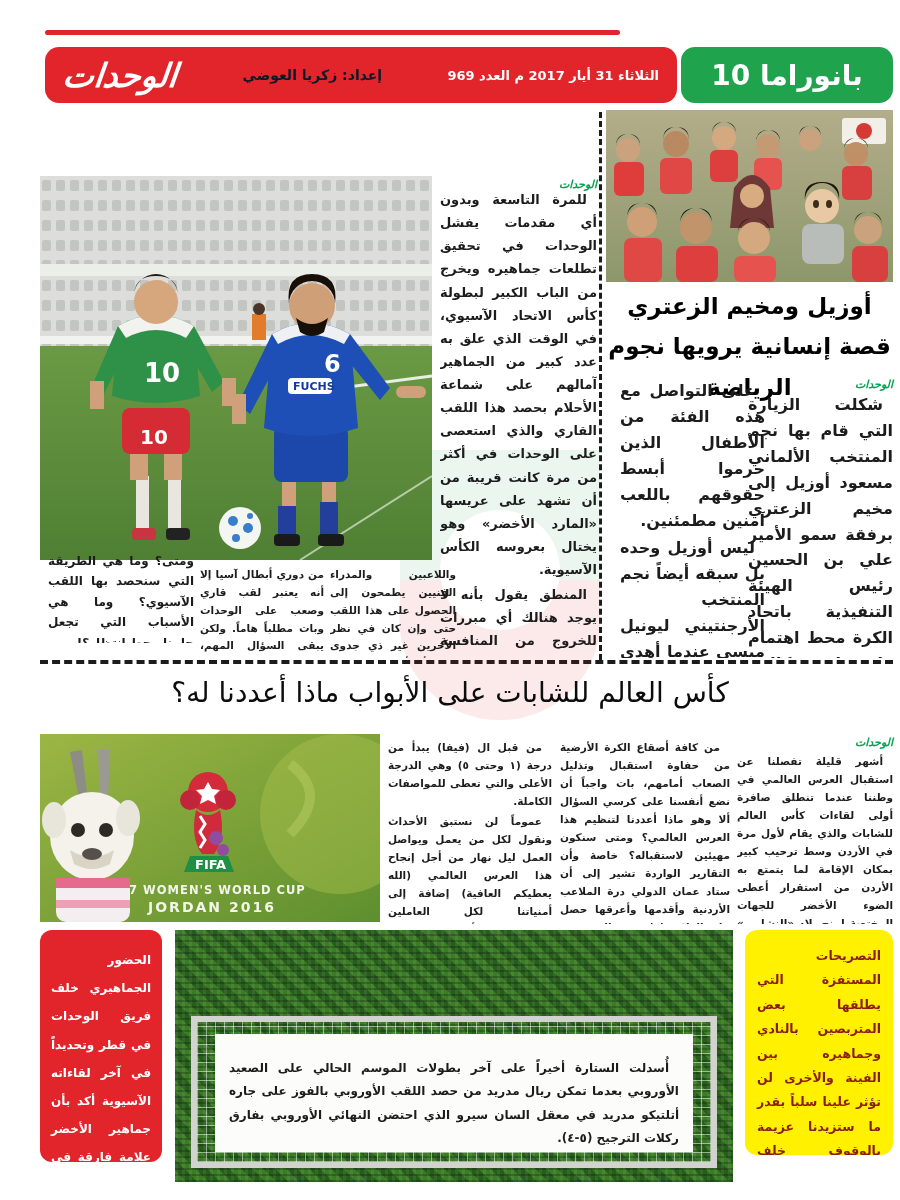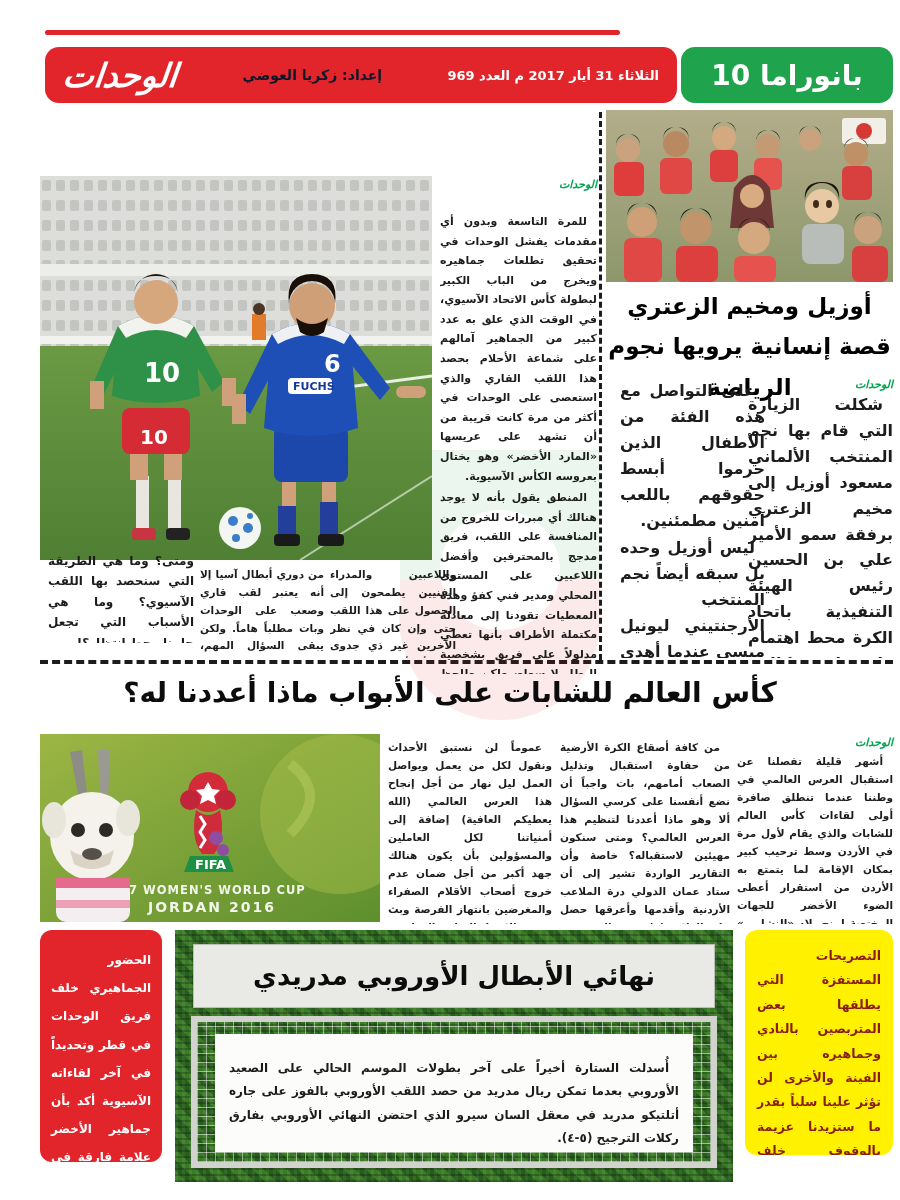--- a/index.html
+++ b/index.html
@@ -15,28 +15,28 @@
   .masthead-credit{color:#0f172a;font-weight:bold;font-size:14px;}
   .masthead-date{color:#fff;font-size:13px;font-weight:bold;}
   .section-badge{left:681px;top:47px;width:212px;height:56px;background:#1fa34c;border-radius:14px;
                  display:flex;align-items:center;justify-content:center;color:#fff;font-weight:bold;font-size:28px;}
 
   
   .h1{left:175px;top:116px;width:422px;height:50px;font-size:24px;font-weight:bold;color:#0c0c0c;
       direction:rtl;text-align:center;line-height:1.1;}
   .h2{left:606px;top:286px;width:287px;font-size:23px;font-weight:bold;color:#000000;direction:rtl;
       text-align:center;line-height:1.75;}
-  .h3{left:120px;top:676px;width:660px;font-size:28px;font-weight:bold;color:#0c0c0c;direction:rtl;text-align:center;}
+  .h3{left:120px;top:676px;width:660px;font-size:28px;font-weight:normal;color:#0c0c0c;direction:rtl;text-align:center;}
 
   .byline{color:#00a550;font-weight:bold;font-style:italic;font-size:11px;direction:rtl;text-align:right;}
 
   
   .col{direction:rtl;text-align:justify;font-weight:bold;color:#1c1c1c;overflow:hidden;}
   .col p{margin:0 0 2px 0;text-indent:10px;}
-  .c-main{left:440px;top:212px;width:157px;height:462px;font-size:11px;line-height:1.78;}
+  .c-main{left:440px;top:188px;width:157px;height:462px;font-size:13px;line-height:1.78;}
   .c-oz1{left:748px;top:392px;width:145px;height:266px;font-size:16px;line-height:1.62;}
   .c-oz2{left:620px;top:378px;width:145px;height:280px;font-size:16px;line-height:1.62;}
   .c-b1{left:330px;top:566px;width:126px;height:92px;font-size:10.5px;line-height:1.7;}
   .c-b2{left:200px;top:566px;width:124px;height:92px;font-size:10.5px;line-height:1.7;}
   .c-b3{left:48px;top:551px;width:146px;height:92px;font-size:12px;line-height:1.7;}
   .c-u1{left:737px;top:752px;width:156px;height:172px;font-size:10.5px;line-height:1.72;}
   .c-u2{left:560px;top:738px;width:170px;height:186px;font-size:10.5px;line-height:1.72;}
   .c-u3{left:388px;top:738px;width:164px;height:186px;font-size:10.5px;line-height:1.72;}
 
   
@@ -240,20 +240,21 @@
   <div class="abs h3">كأس العالم للشابات على الأبواب ماذا أعددنا له؟</div>
   <div class="abs byline" style="left:844px;top:736px;width:49px;">الوحدات</div>
   <div class="abs col c-u1">
     <p>أشهر قليلة تفصلنا عن استقبال العرس العالمي في وطننا عندما تنطلق صافرة أولى لقاءات كأس العالم للشابات والذي يقام لأول مرة في الأردن وسط ترحيب كبير بمكان الإقامة لما يتمتع به الأردن من استقرار أعطى الضوء الأخضر للجهات المختصة لمنح بلاد «النشامى» شرف هذا التنظيم.</p>
 
   </div>
   <div class="abs col c-u2">
     <p>من كافة أصقاع الكرة الأرضية من حفاوة استقبال وتذليل الصعاب أمامهم، بات واجباً أن نضع أنفسنا على كرسي السؤال ألا وهو ماذا أعددنا لتنظيم هذا العرس العالمي؟ ومتى سنكون مهيئين لاستقباله؟ خاصة وأن التقارير الواردة تشير إلى أن ستاد عمان الدولي درة الملاعب الأردنية وأقدمها وأعرقها حصل على العلامة (٣)، وهي التي تعني وفق مفاهيم الفيفا الحاجة إلى مزيد من الإصلاحات! في الوقت الذي حصل به ستاد البترا على العلامة (٢)، علماً أن التصنيف</p>
   </div>
   <div class="abs col c-u3">
+    <p>من قبل ال (فيفا) يبدأ من درجة (١ وحتى ٥) وهي الدرجة الأعلى والتي تعطى للمواصفات الكاملة.</p>
     <p>عموماً لن نستبق الأحداث ونقول لكل من يعمل ويواصل العمل ليل نهار من أجل إنجاح هذا العرس العالمي (الله يعطيكم العافية) إضافة إلى أمنياتنا لكل العاملين والمسؤولين بأن يكون هنالك جهد أكبر من أجل ضمان عدم خروج أصحاب الأقلام الصفراء والمغرضين بانتهاز الفرصة وبث سموم الانتقاد السلبي الهدام</p>
   </div>
 
   <svg class="abs photo p-mascot" viewBox="0 0 340 188" preserveAspectRatio="none">
     <defs>
       <linearGradient id="mascbg" x1="0" y1="0" x2="1" y2="1">
         <stop offset="0" stop-color="#9cb644"></stop>
           <stop offset="1" stop-color="#5e8f2e"></stop>
       </linearGradient>
     </defs>
@@ -286,21 +287,20 @@
     <path d="M30 116 q22 14 44 0 l-4 14 q-18 10 -36 0z" fill="#d9d4c6"></path>
     <ellipse cx="52" cy="120" rx="10" ry="6" fill="#55514a"></ellipse>
     <rect x="16" y="144" width="74" height="44" rx="10" fill="#f5eef0"></rect>
     <rect x="16" y="144" width="74" height="10" fill="#e66a8e"></rect>
     <rect x="16" y="166" width="74" height="8" fill="#e66a8e" opacity="0.6"></rect>
   </svg>
 
   <div class="abs note note-red">الحضور الجماهيري خلف فريق الوحدات في قطر وتحديداً في آخر لقاءاته الآسيوية أكد بأن جماهير الأخضر علامة فارقة في الوفاء والإنتماء لناديها.</div>
 
   <div class="abs grassbox">
-    <div class="abs ucl-banner">نهائي الأبطال الأوروبي مدريدي</div>
     <div class="abs goal"></div>
     <div class="abs ucl-panel">
       <p>أُسدلت الستارة أخيراً على آخر بطولات الموسم الحالي على الصعيد الأوروبي بعدما تمكن ريال مدريد من حصد اللقب الأوروبي بالفوز على جاره أتلتيكو مدريد في معقل السان سيرو الذي احتضن النهائي الأوروبي بفارق ركلات الترجيح (٥-٤).</p>
       <p>الجميع تنبأ بقوة اللقاء نظراً لما يضمه الفريقان من أسماء لامعة وقادرة على تقديم وجبة كروية دسمة، إلا أن هذا الأمر لم يكن ظاهراً خاصة وأن (١٢٠) دقيقة لم يقدم بها الفريقان المطلوب منها كما كان متوقع.</p>
     </div>
   </div>
 
   <div class="abs note note-yellow">التصريحات المستفزة التي يطلقها بعض المتربصين بالنادي وجماهيره بين الفينة والأخرى لن تؤثر علينا سلباً بقدر ما ستزيدنا عزيمة بالوقوف خلف الوحدات.</div>
 
 </div>

